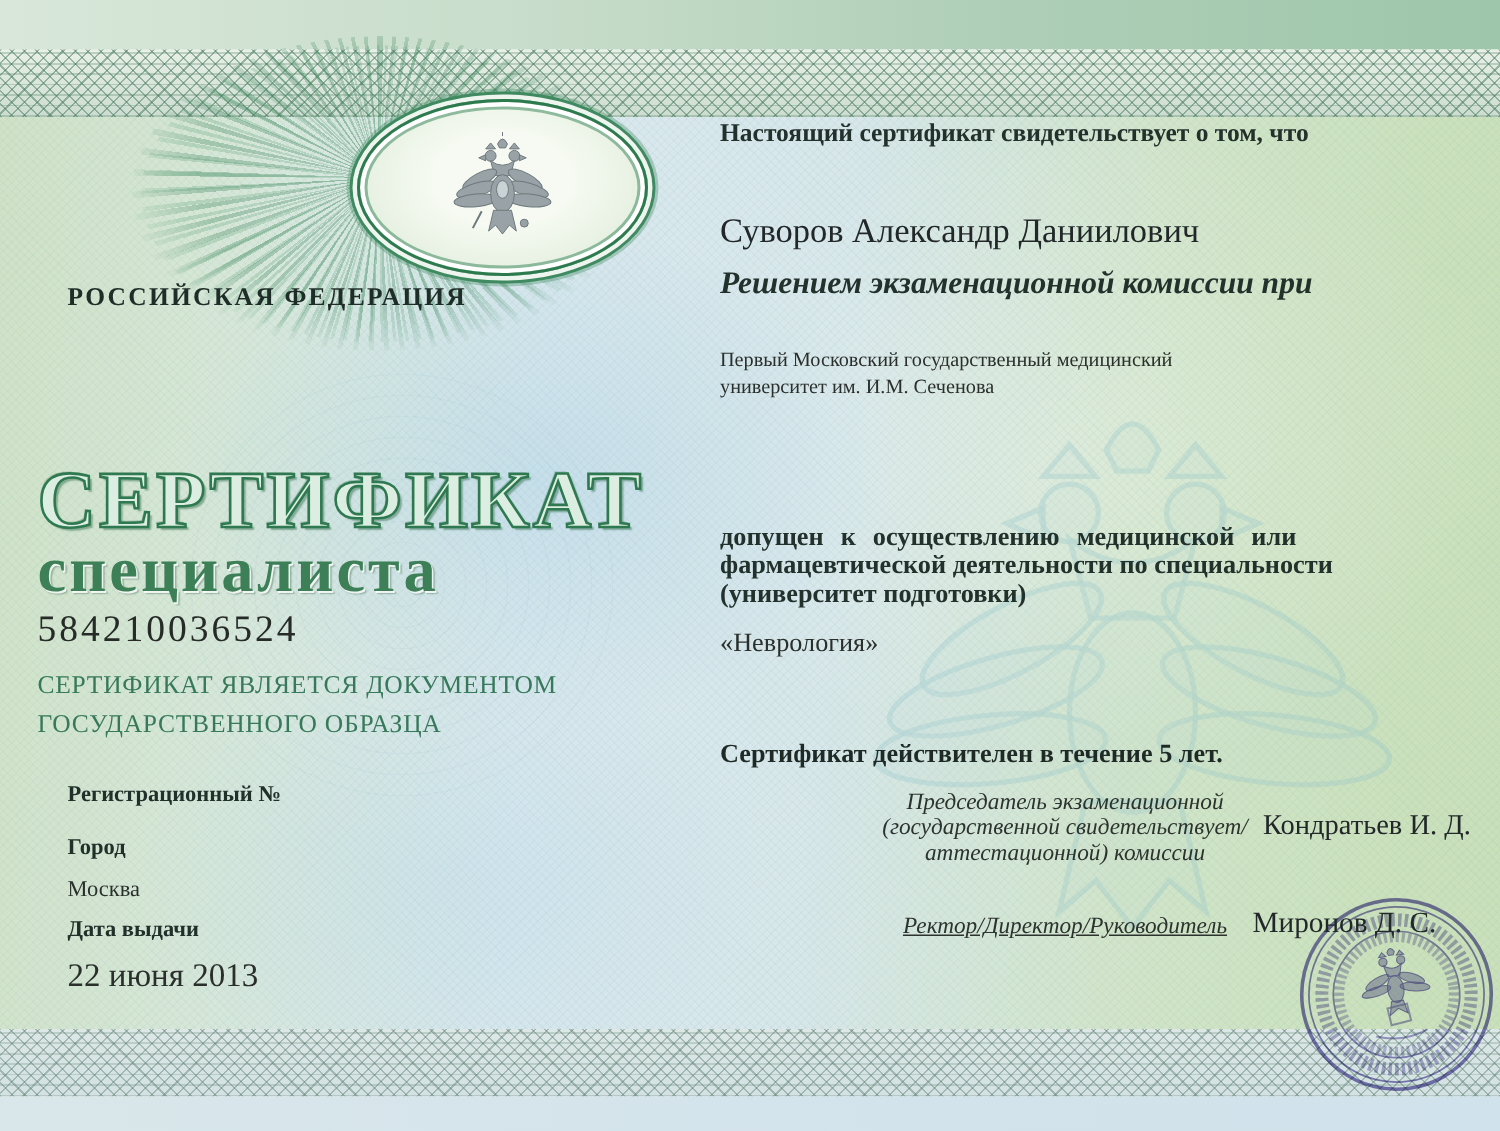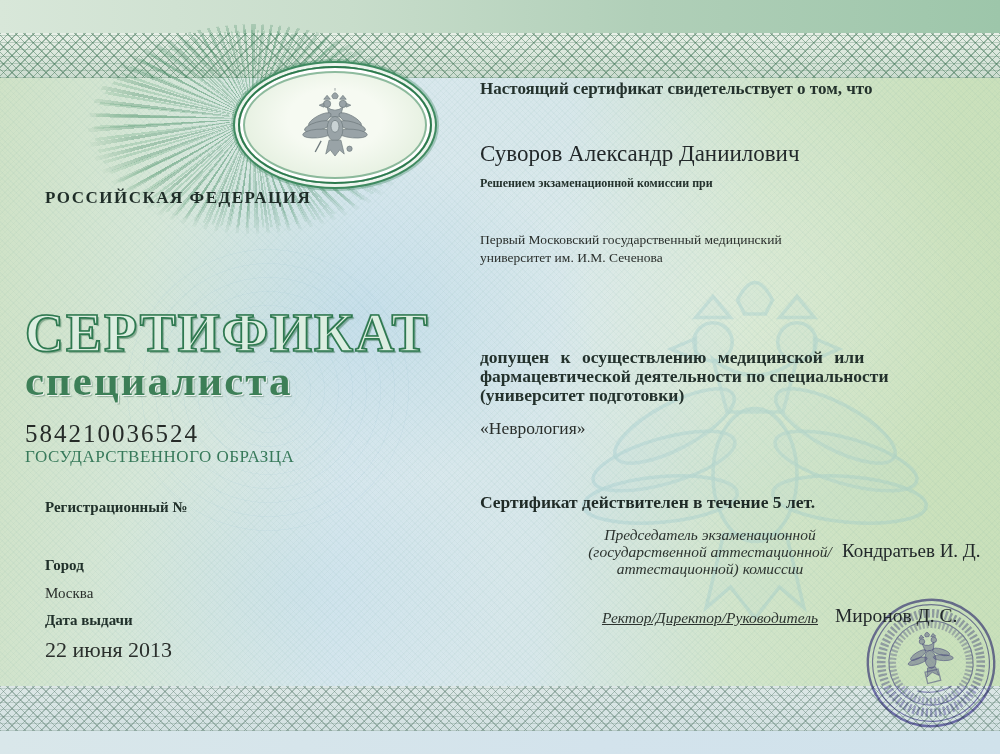--- a/index.html
+++ b/index.html
@@ -61,32 +61,32 @@
   .arms-oval svg{width:66px;height:88px;}
 
   
   .t{position:absolute;color:#2a2f2c;}
   .country{left:45px;top:188px;width:410px;font-size:17px;font-weight:bold;letter-spacing:1.5px;color:#1f2d28;}
   .big-title{left:25px;top:306px;width:450px;font-size:54px;line-height:1;font-weight:bold;letter-spacing:2px;
     color:#dceee1;-webkit-text-stroke:1.7px #2e7950;
     text-shadow:2px 2px 1px rgba(38,99,65,.45), -1px -1px 0 rgba(38,99,65,.30);}
   .subtitle{left:25px;top:359px;width:450px;font-size:43px;line-height:1;font-weight:bold;letter-spacing:2px;
     color:#3d7f57;text-shadow:1px 1px 0 rgba(255,255,255,.85), 2px 2px 1px rgba(31,82,54,.35);}
-  .serial{left:25px;top:420px;width:450px;font-size:25px;letter-spacing:2px;color:#262b28;}
+  .serial{left:25px;top:406px;width:450px;font-size:25px;letter-spacing:2px;color:#262b28;}
   .statement{left:25px;top:444px;width:450px;font-size:17px;line-height:26px;letter-spacing:.5px;color:#37795a;}
   .f-label{left:45px;width:410px;font-size:15px;font-weight:bold;color:#20302a;}
   .f-value{left:45px;width:410px;font-size:15px;color:#2a2f2c;}
-  .reg-label{top:499px;} .reg-value{top:527px;font-size:19px;}
+  .reg-label{top:522px;} .reg-value{top:527px;font-size:19px;}
   .city-label{top:557px;} .city-value{top:585px;}
   .date-label{top:612px;} .date-value{top:637px;font-size:22px;}
 
   .rcol{left:480px;width:520px;}
   .intro{top:79px;font-size:17px;font-weight:bold;color:#23312c;}
   .holder{top:117px;font-size:23px;color:#22282a;margin-top:24px;}
-  .decision{top:176px;font-size:12px;font-weight:bold;color:#23312c;}
+  .decision{top:176px;font-size:21px;font-weight:bold;color:#23312c;font-style:italic;}
   .institution{top:231px;font-size:13.5px;line-height:18px;color:#2a2f2c;}
   .admission{top:348px;font-size:17.5px;font-weight:bold;line-height:19px;color:#23312c;}
   .admission .ws{word-spacing:7px;}
   .specialty{top:418px;font-size:17.5px;color:#2a2f2c;}
   .validity{top:492px;font-size:17.5px;font-weight:bold;color:#1f2a26;}
   .sig-label{position:absolute;left:550px;width:320px;text-align:center;font-style:italic;
     font-size:15.5px;line-height:17px;color:#2c332f;}
   .chair-label{top:526px;} .head-label{top:609px;text-decoration:underline;}
   .sig-name{position:absolute;text-align:left;font-size:19px;color:#22282a;}
   .chair-name{left:842px;top:540px;width:158px;}
@@ -160,20 +160,21 @@
         </g>
       </svg>
     </div>
   </div>
 
   <div class="t country">РОССИЙСКАЯ ФЕДЕРАЦИЯ</div>
   <div class="t big-title">СЕРТИФИКАТ</div>
   <div class="t subtitle">специалиста</div>
   <div class="t serial">584210036524</div>
   <div class="t statement">
+    <div>СЕРТИФИКАТ ЯВЛЯЕТСЯ ДОКУМЕНТОМ</div>
     <div>ГОСУДАРСТВЕННОГО  ОБРАЗЦА</div>
   </div>
   <div class="t f-label reg-label">Регистрационный №</div>
   <div class="t f-label city-label">Город</div>
   <div class="t f-value city-value">Москва</div>
   <div class="t f-label date-label">Дата выдачи</div>
   <div class="t f-value date-value">22 июня 2013</div>
 
   <div class="t rcol intro">Настоящий сертификат свидетельствует о том, что</div>
   <div class="t rcol holder">Суворов Александр Даниилович</div>
@@ -185,21 +186,21 @@
   <div class="t rcol admission">
     <div class="ws">допущен к осуществлению медицинской или</div>
     <div>фармацевтической деятельности по специальности</div>
     <div>(университет подготовки)</div>
   </div>
   <div class="t rcol specialty">«Неврология»</div>
   <div class="t rcol validity">Сертификат действителен в течение 5 лет.</div>
 
   <div class="sig-label chair-label">
     <div>Председатель экзаменационной</div>
-    <div>(государственной  аттестационной/</div>
+    <div>(государственной  свидетельствует/</div>
     <div>аттестационной) комиссии</div>
   </div>
   <div class="sig-name chair-name">Кондратьев И. Д.</div>
   <div class="sig-label head-label">Ректор/Директор/Руководитель</div>
   <div class="sig-name head-name">Миронов Д. С.</div>
 
   <div class="stamp">
     <svg viewBox="0 0 140 140" width="100%" height="100%">
       <g fill="none" stroke="#5e55a8">
         <circle cx="70" cy="70" r="66" stroke-width="2.5" opacity=".85"></circle>

